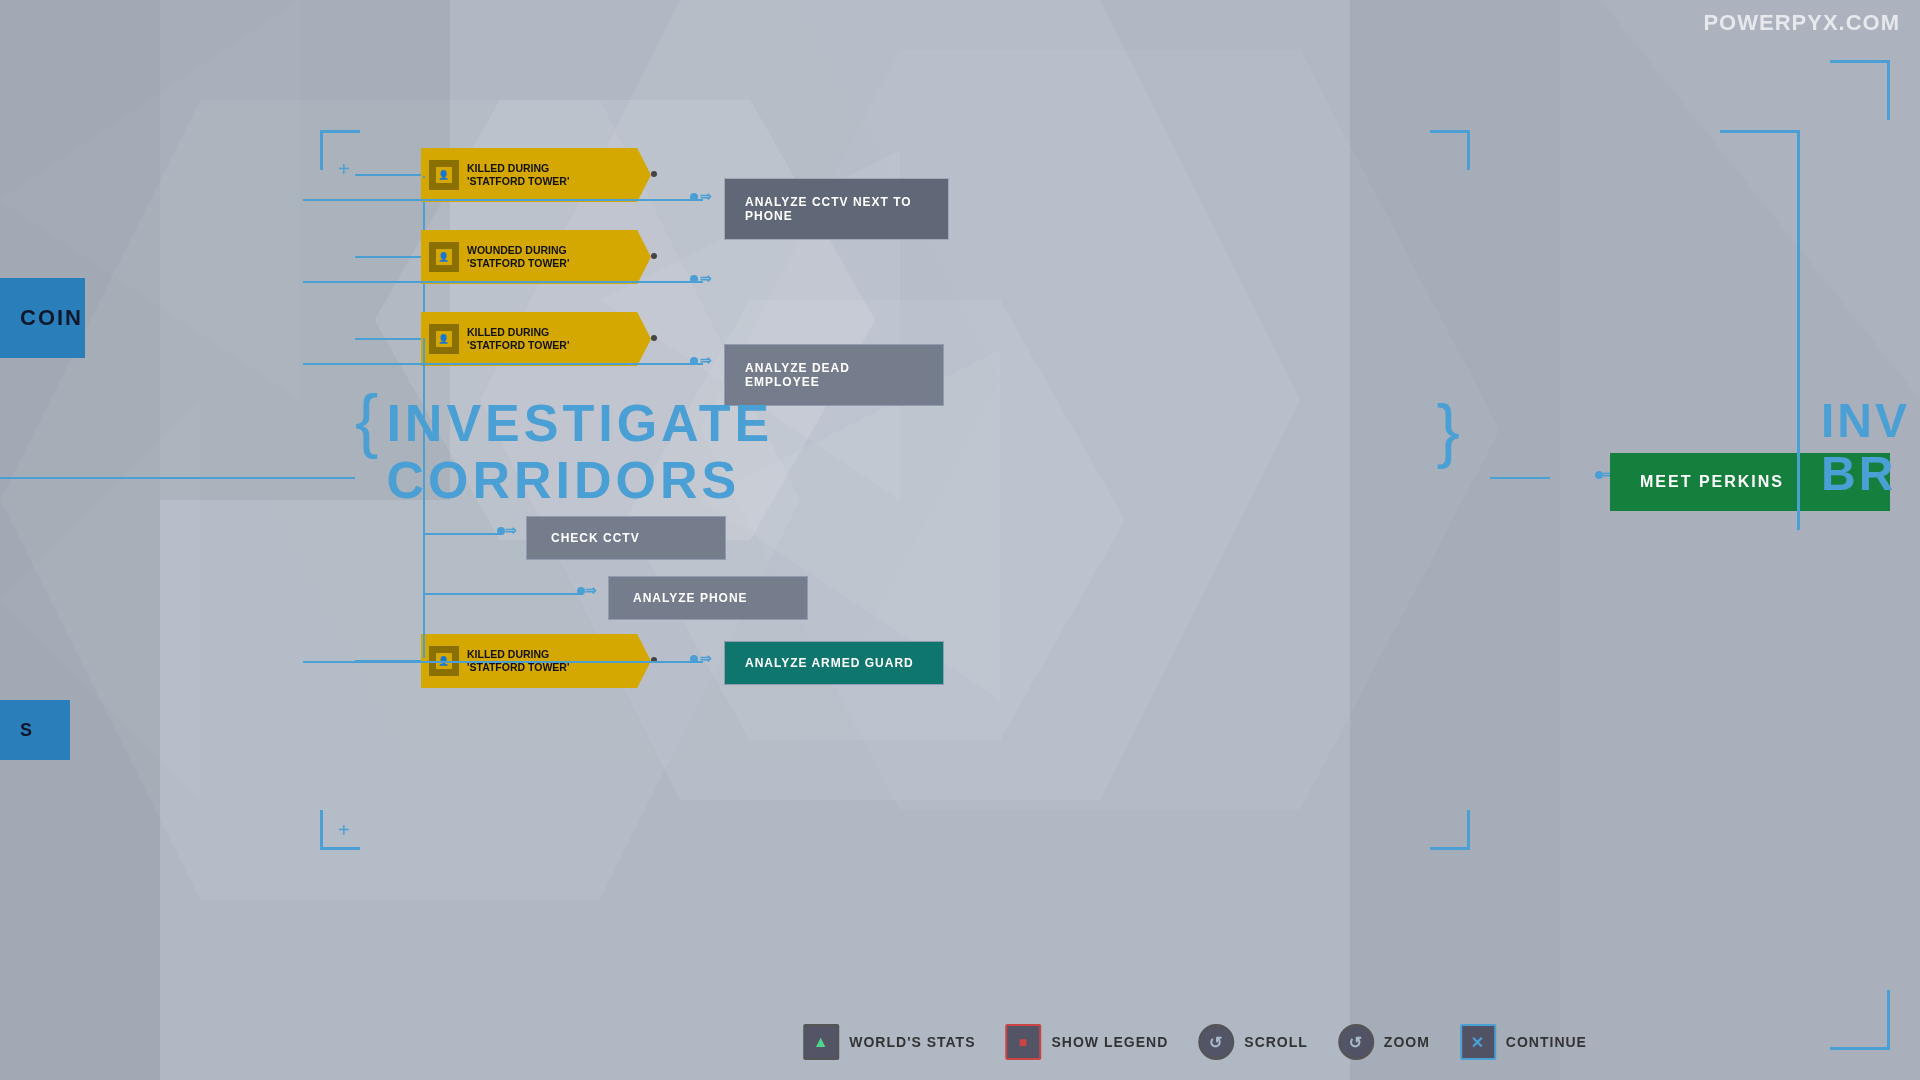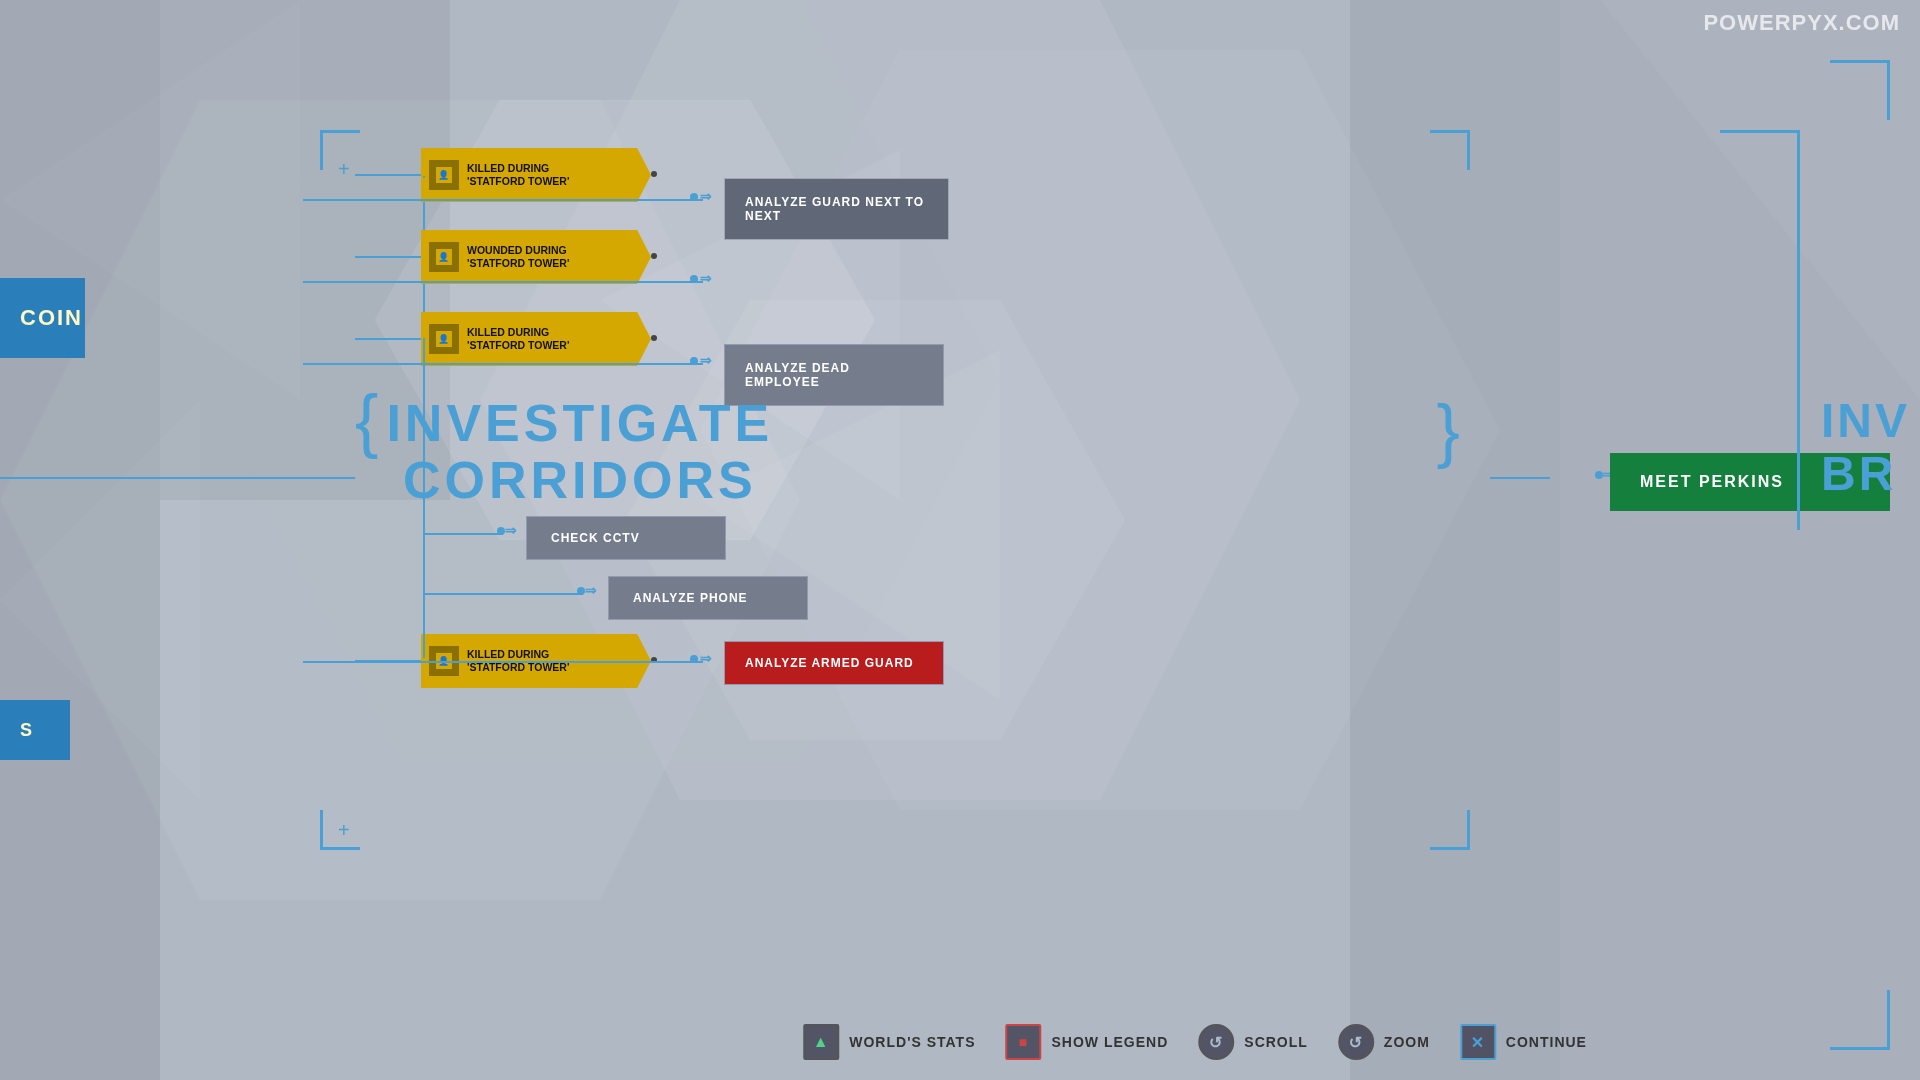--- a/index.html
+++ b/index.html
@@ -38,21 +38,21 @@
     .corner-bracket.br { bottom: 230px; right: 450px; border-width: 0 3px 3px 0; }
 
     .corner-bracket.tr2 { top: 60px; right: 30px; border-width: 3px 3px 0 0; width: 60px; height: 60px; }
     .corner-bracket.br2 { bottom: 30px; right: 30px; border-width: 0 3px 3px 0; width: 60px; height: 60px; }
 
     
     .left-panel-item {
       position: absolute;
       left: 0;
       background: #2a7fba;
-      color: #fef9c3;
+      color: #0f172a;
       font-size: 18px;
       font-weight: bold;
       letter-spacing: 2px;
       padding: 12px 20px;
       height: 70px;
       display: flex;
       align-items: center;
     }
 
     
@@ -257,43 +257,43 @@
 
   <div style="position:absolute; top:593px; left:423px; width:160px; height:2px; background:#4a9fd4;"></div>
   <div style="position:absolute; top:587px; left:577px; width:8px; height:8px; background:#4a9fd4; border-radius:50%;"></div>
   <div style="position:absolute; top:582px; left:585px; color:#4a9fd4; font-size:14px; font-weight:bold;">⇒</div>
 
   <div style="position:absolute; top:661px; left:303px; width:400px; height:2px; background:#4a9fd4;"></div>
   <div style="position:absolute; top:655px; left:690px; width:8px; height:8px; background:#4a9fd4; border-radius:50%;"></div>
   <div style="position:absolute; top:650px; left:700px; color:#4a9fd4; font-size:14px; font-weight:bold;">⇒</div>
 
   <div style="position:absolute; top:178px; left:724px; background:#606878; border:1.5px solid #a0a8b8; color:white; font-size:12px; font-weight:bold; letter-spacing:1px; padding:16px 20px; width:225px;">
-    <span>ANALYZE GUARD NEXT TO NEXT</span>
+    <span>ANALYZE CCTV NEXT TO PHONE</span>
   </div>
 
 
   <div style="position:absolute; top:344px; left:724px; background:#757d8d; border:1px solid #909ab0; color:white; font-size:12px; font-weight:bold; letter-spacing:1px; padding:16px 20px; width:220px;">
     <span>ANALYZE DEAD EMPLOYEE</span>
   </div>
 
   <div style="position:absolute; top:516px; left:526px; background:#757d8d; border:1px solid #909ab0; color:white; font-size:12px; font-weight:bold; letter-spacing:1px; padding:14px 24px; width:200px;">
     <span>CHECK CCTV</span>
   </div>
 
   <div style="position:absolute; top:576px; left:608px; background:#757d8d; border:1px solid #909ab0; color:white; font-size:12px; font-weight:bold; letter-spacing:1px; padding:14px 24px; width:200px;">
     <span>ANALYZE PHONE</span>
   </div>
 
-  <div style="position:absolute; top:641px; left:724px; background:#b91c1c; border:1px solid #909ab0; color:white; font-size:12px; font-weight:bold; letter-spacing:1px; padding:14px 20px; width:220px;">
+  <div style="position:absolute; top:641px; left:724px; background:#0f766e; border:1px solid #909ab0; color:white; font-size:12px; font-weight:bold; letter-spacing:1px; padding:14px 20px; width:220px;">
     <span>ANALYZE ARMED GUARD</span>
   </div>
 
   <div style="position:absolute; top:390px; left:355px; display:flex; align-items:stretch;">
     <div style="color:#4a9fd4; font-size:70px; font-weight:100; line-height:1; margin-right:8px; margin-top:-5px;">{</div>
-    <div style="color:#4a9fd4; font-size:52px; font-weight:bold; letter-spacing:4px; line-height:1.1; text-transform:uppercase; margin-top:5px;text-align:center;">
+    <div style="color:#4a9fd4; font-size:52px; font-weight:bold; letter-spacing:4px; line-height:1.1; text-transform:uppercase; margin-top:5px;">
       <div>INVESTIGATE</div>
       <div>CORRIDORS</div>
     </div>
   </div>
 
   <div style="position:absolute; top:395px; right:460px; color:#4a9fd4; font-size:70px; font-weight:100; line-height:1;">}</div>
 
   <div style="position:absolute; top:477px; right:370px; width:60px; height:2px; background:#4a9fd4;"></div>
   <div style="position:absolute; top:471px; right:317px; width:8px; height:8px; background:#4a9fd4; border-radius:50%;"></div>
   <div style="position:absolute; top:466px; right:306px; color:#4a9fd4; font-size:14px; font-weight:bold;">⇒</div>

